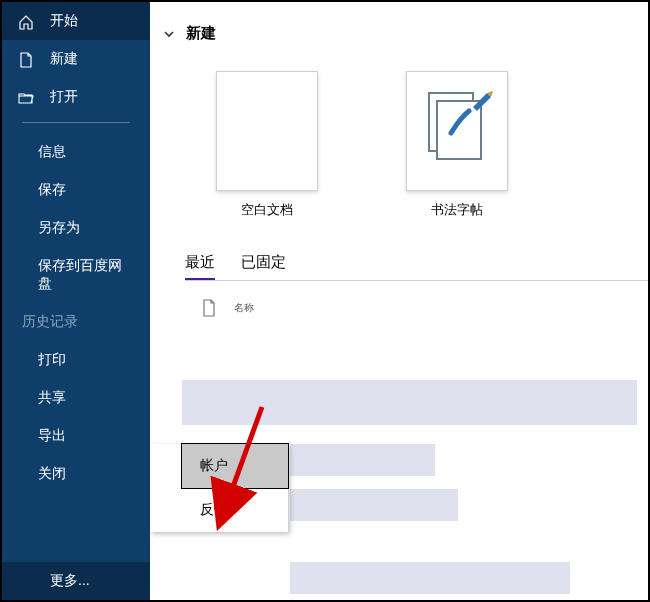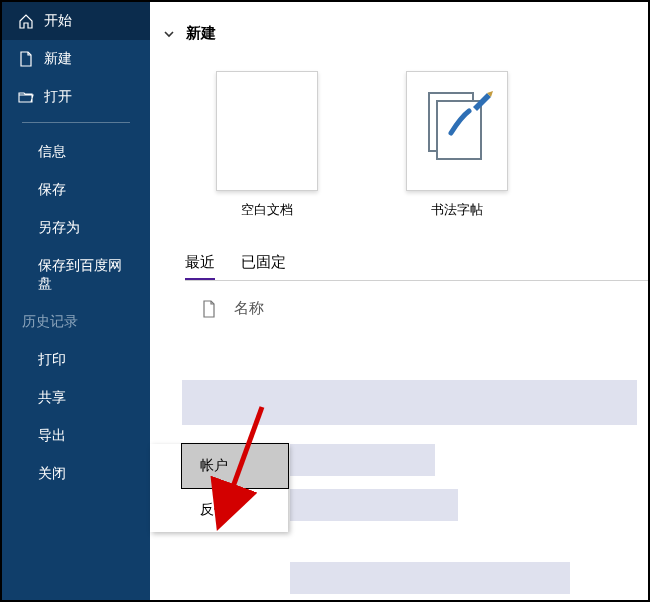--- a/index.html
+++ b/index.html
@@ -1,20 +1,20 @@
 <!DOCTYPE html>
 <html><head>
 <meta charset="utf-8">
 <style>
   * { box-sizing: border-box; margin: 0; padding: 0; font-family: "Microsoft YaHei", "Segoe UI", sans-serif; }
   body { width: 650px; height: 602px; overflow: hidden; background: #fff; position: relative; border: 2px solid #000; }
   .main-wrap { display: flex; height: 100%; }
 
   .sidebar { width: 148px; background: #103e6a; color: #fff; display: flex; flex-direction: column; font-size: 14px; }
-  .sidebar-item { padding: 10px 16px; display: flex; align-items: center; gap: 10px; cursor: pointer; }
+  .sidebar-item { padding: 10px 16px; display: flex; align-items: flex-end; gap: 16px; cursor: pointer; }
   .sidebar-item.active { background: #0b2c4d; }
   .sidebar-item.more { background: #0b2c4d; }
   .sidebar-divider { border-top: 1px solid #5a7a97; margin: 6px 20px 10px 20px; }
   .sidebar-sub { padding: 10px 16px 10px 36px; cursor: pointer; }
   .sidebar-sub.dim { color: #8ba4bb; padding-left: 20px; }
   .sidebar-icon { width: 16px; height: 16px; display: inline-block; }
 
   .content { flex: 1; background: #fff; padding: 22px 0 0 0; position: relative; overflow: hidden; }
   .section-hdr { display: flex; align-items: center; gap: 10px; padding-left: 12px; }
   .chev { width: 14px; height: 14px; }
@@ -23,21 +23,21 @@
   .templates { display: flex; gap: 88px; padding: 28px 0 0 66px; align-items: center; }
   .templ { display: flex; flex-direction: column; align-items: center; gap: 10px; cursor: pointer; }
   .templ-box { width: 102px; height: 120px; border: 1px solid #d0d0d0; box-shadow: 0 2px 4px rgba(0,0,0,0.15); background: #fff; display: flex; align-items: center; justify-content: center; }
   .templ-label { font-size: 13px; }
 
   .tabs { display: flex; gap: 26px; padding: 34px 0 0 35px; font-size: 15px; }
   .tab { padding-bottom: 6px; cursor: pointer; }
   .tab.active { font-weight: normal; border-bottom: 2px solid #4c1d95; }
   .tab-line { border-bottom: 1px solid #d0d0d0; margin: 0 0 0 35px; width: 560px; }
 
-  .list-hdr { display: flex; align-items: center; gap: 18px; padding: 18px 0 0 52px; color: #555; font-size: 15px; }
+  .list-hdr { display: flex; align-items: center; gap: 18px; padding: 18px 0 0 52px; color: #555; font-size: 10px; }
   .file-icon { width: 14px; height: 18px; }
 
   .ph { background: #dfe1ee; position: absolute; }
 
   .submenu { position: absolute; left: 148px; top: 442px; width: 138px; background: #fff; box-shadow: 2px 2px 5px rgba(0,0,0,0.25); }
   .submenu-item { padding: 13px 18px; font-size: 14px; cursor: pointer; margin-left: 32px; }
   .submenu-item.hl1 { background: #c9c9c9; outline: 1px solid #000; }
   .submenu-item.hl2 { background: #d6d6d6; }
 
   .arrow { position: absolute; left: 205px; top: 400px; pointer-events: none; }
@@ -76,20 +76,24 @@
     <div class="sidebar-sub">信息</div>
     <div class="sidebar-sub">保存</div>
     <div class="sidebar-sub">另存为</div>
     <div class="sidebar-sub">保存到百度网盘</div>
     <div class="sidebar-sub dim">历史记录</div>
     <div class="sidebar-sub">打印</div>
     <div class="sidebar-sub">共享</div>
     <div class="sidebar-sub">导出</div>
     <div class="sidebar-sub">关闭</div>
     <div style="flex:1"></div>
+    <div class="sidebar-item more">
+      <span style="width:16px"></span>
+      <span>更多...</span>
+    </div>
   </div>
 
   <div class="content">
     <div class="section-hdr">
       <span class="chev">
         <svg viewBox="0 0 14 14">
             <path d="M3 5 L7 9 L11 5" fill="none" stroke="#333" stroke-width="1.6"></path>
           </svg>
       </span>
       <span class="section-title">新建</span>

